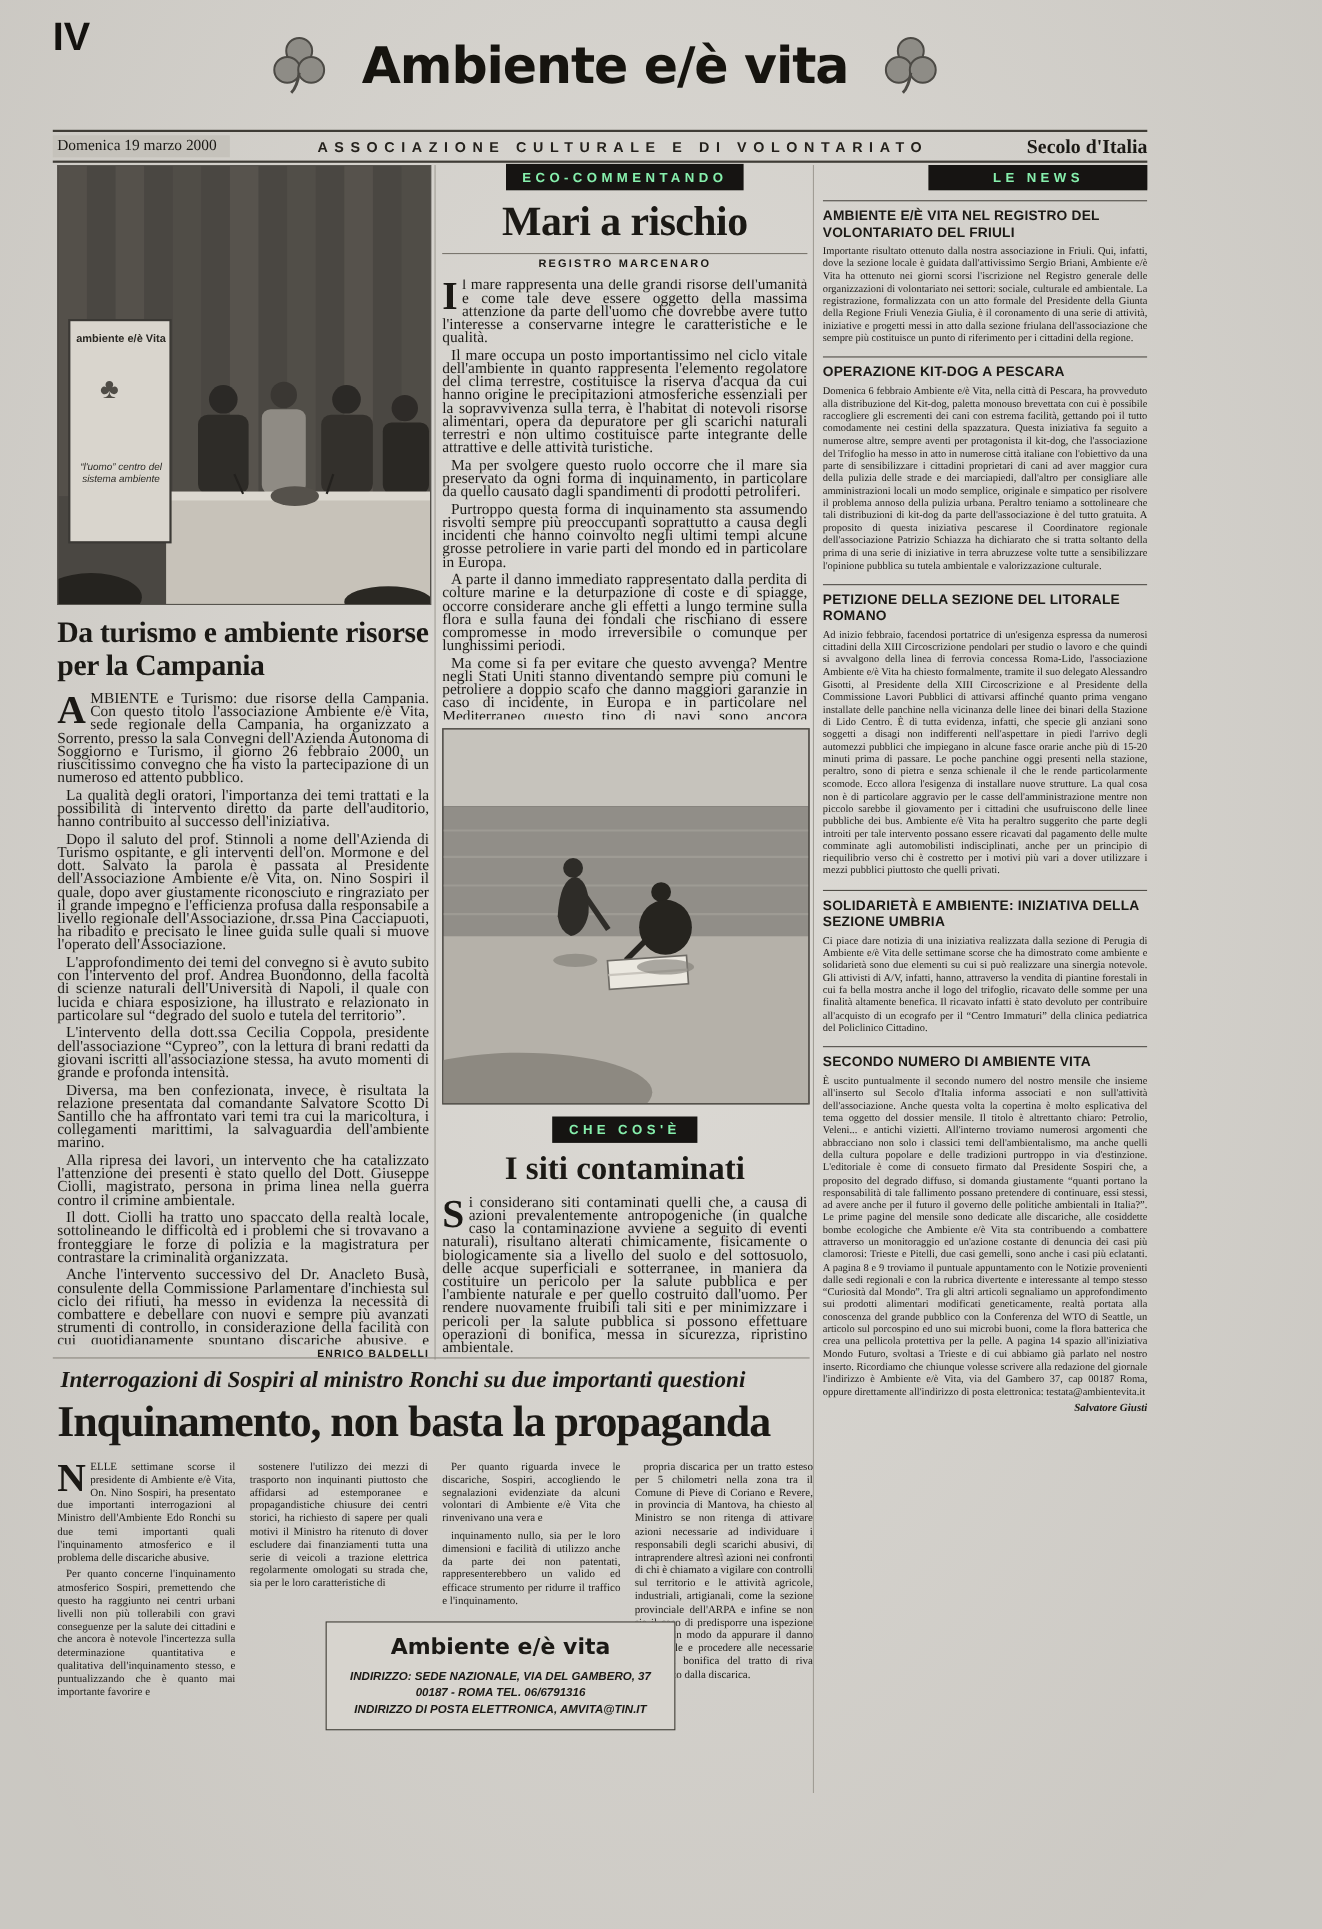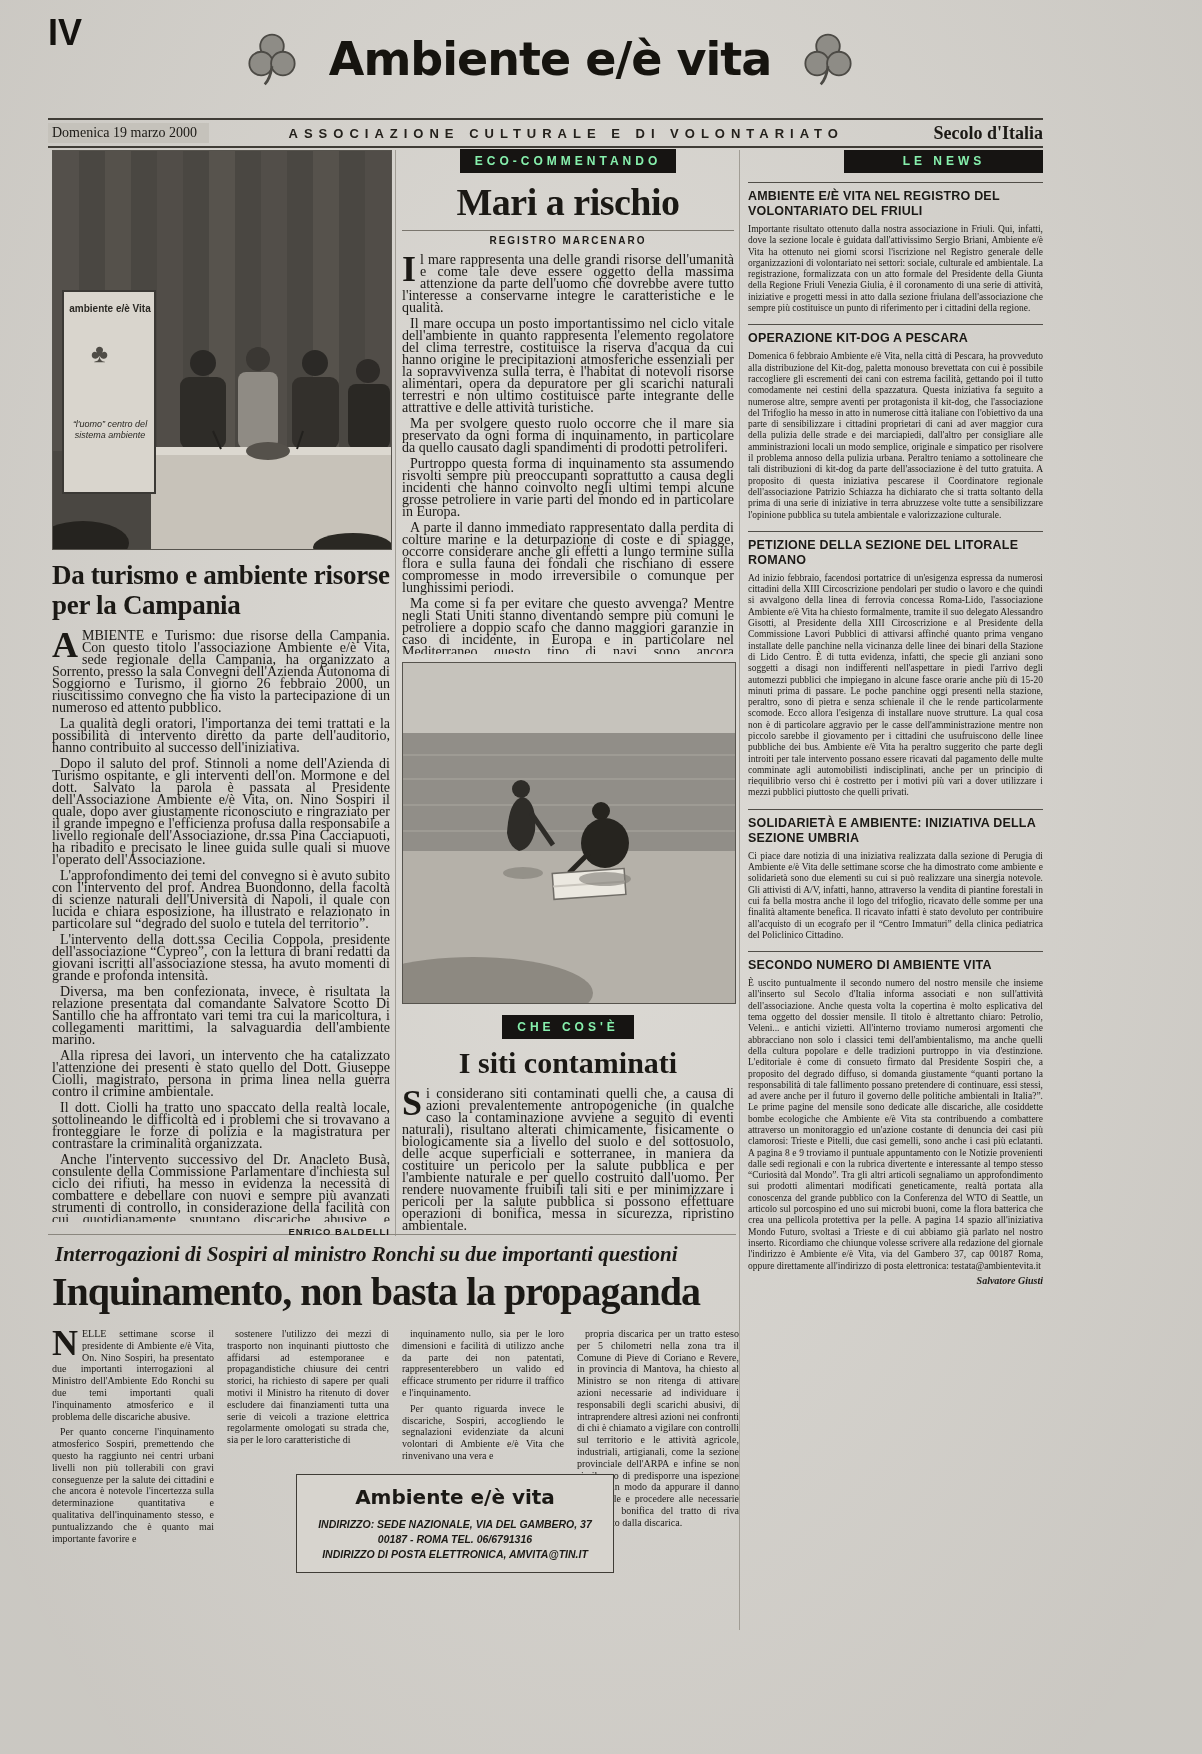--- a/index.html
+++ b/index.html
@@ -264,22 +264,22 @@
 
   <div class="bottom-cols">
     <div class="bottom-col dc">
         <p>NELLE settimane scorse il presidente di Ambiente e/è Vita, On. Nino Sospiri, ha presentato due importanti interrogazioni al Ministro dell'Ambiente Edo Ronchi su due temi importanti quali l'inquinamento atmosferico e il problema delle discariche abusive.</p>
         <p>Per quanto concerne l'inquinamento atmosferico Sospiri, premettendo che questo ha raggiunto nei centri urbani livelli non più tollerabili con gravi conseguenze per la salute dei cittadini e che ancora è notevole l'incertezza sulla determinazione quantitativa e qualitativa dell'inquinamento stesso, e puntualizzando che è quanto mai importante favorire e</p>
       </div>
     <div class="bottom-col">
         <p>sostenere l'utilizzo dei mezzi di trasporto non inquinanti piuttosto che affidarsi ad estemporanee e propagandistiche chiusure dei centri storici, ha richiesto di sapere per quali motivi il Ministro ha ritenuto di dover escludere dai finanziamenti tutta una serie di veicoli a trazione elettrica regolarmente omologati su strada che, sia per le loro caratteristiche di</p>
       </div>
     <div class="bottom-col">
+        <p>Per quanto riguarda invece le discariche, Sospiri, accogliendo le segnalazioni evidenziate da alcuni volontari di Ambiente e/è Vita che rinvenivano una vera e</p>
         <p>inquinamento nullo, sia per le loro dimensioni e facilità di utilizzo anche da parte dei non patentati, rappresenterebbero un valido ed efficace strumento per ridurre il traffico e l'inquinamento.</p>
-        <p>Per quanto riguarda invece le discariche, Sospiri, accogliendo le segnalazioni evidenziate da alcuni volontari di Ambiente e/è Vita che rinvenivano una vera e</p>
       </div>
     <div class="bottom-col">
         <p>propria discarica per un tratto esteso per 5 chilometri nella zona tra il Comune di Pieve di Coriano e Revere, in provincia di Mantova, ha chiesto al Ministro se non ritenga di attivare azioni necessarie ad individuare i responsabili degli scarichi abusivi, di intraprendere altresì azioni nei confronti di chi è chiamato a vigilare con controlli sul territorio e le attività agricole, industriali, artigianali, come la sezione provinciale dell'ARPA e infine se non sia il caso di predisporre una ispezione sul sito in modo da appurare il danno ambientale e procedere alle necessarie opere di bonifica del tratto di riva interessato dalla discarica.</p>
       </div>
   </div>
 
   <div class="addr-box">
     <div class="addr-title">Ambiente e/è vita</div>
     <div class="addr-line">INDIRIZZO: SEDE NAZIONALE, VIA DEL GAMBERO, 37</div>
     <div class="addr-line">00187 - ROMA TEL. 06/6791316</div>

